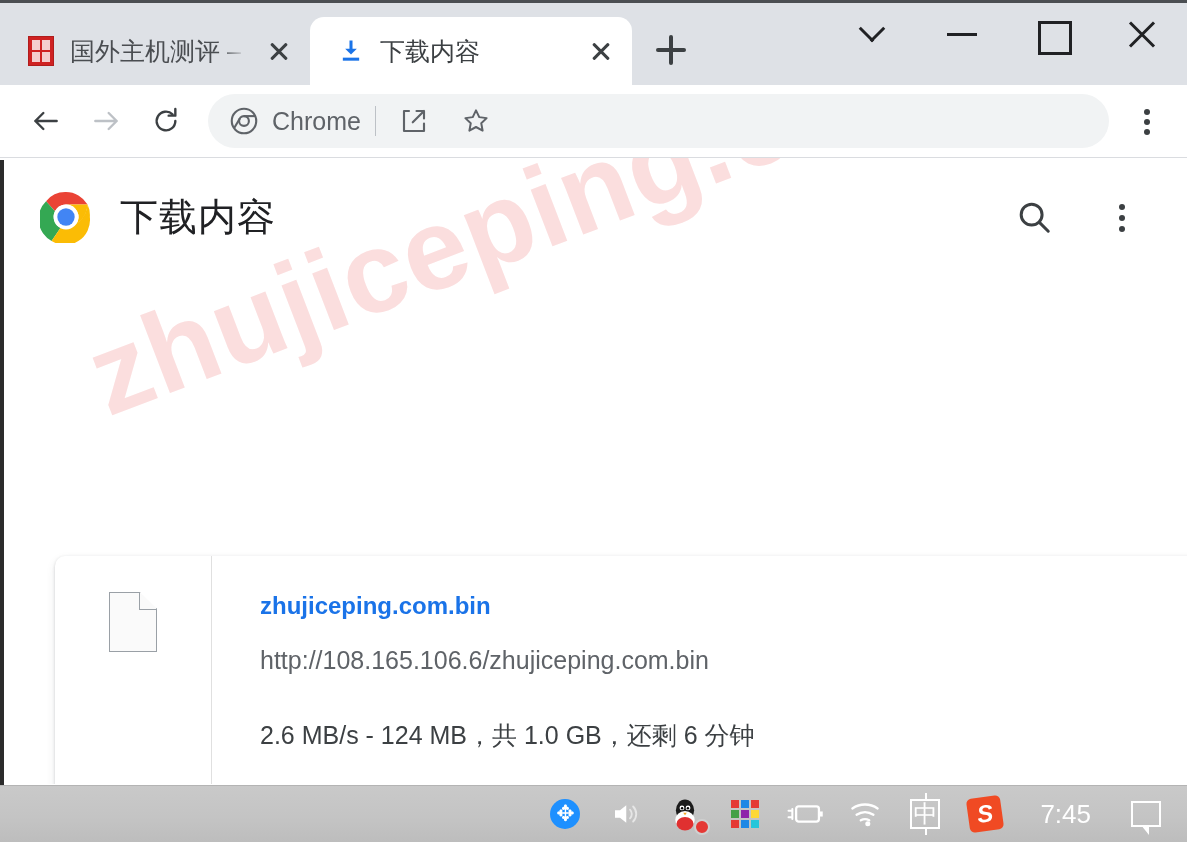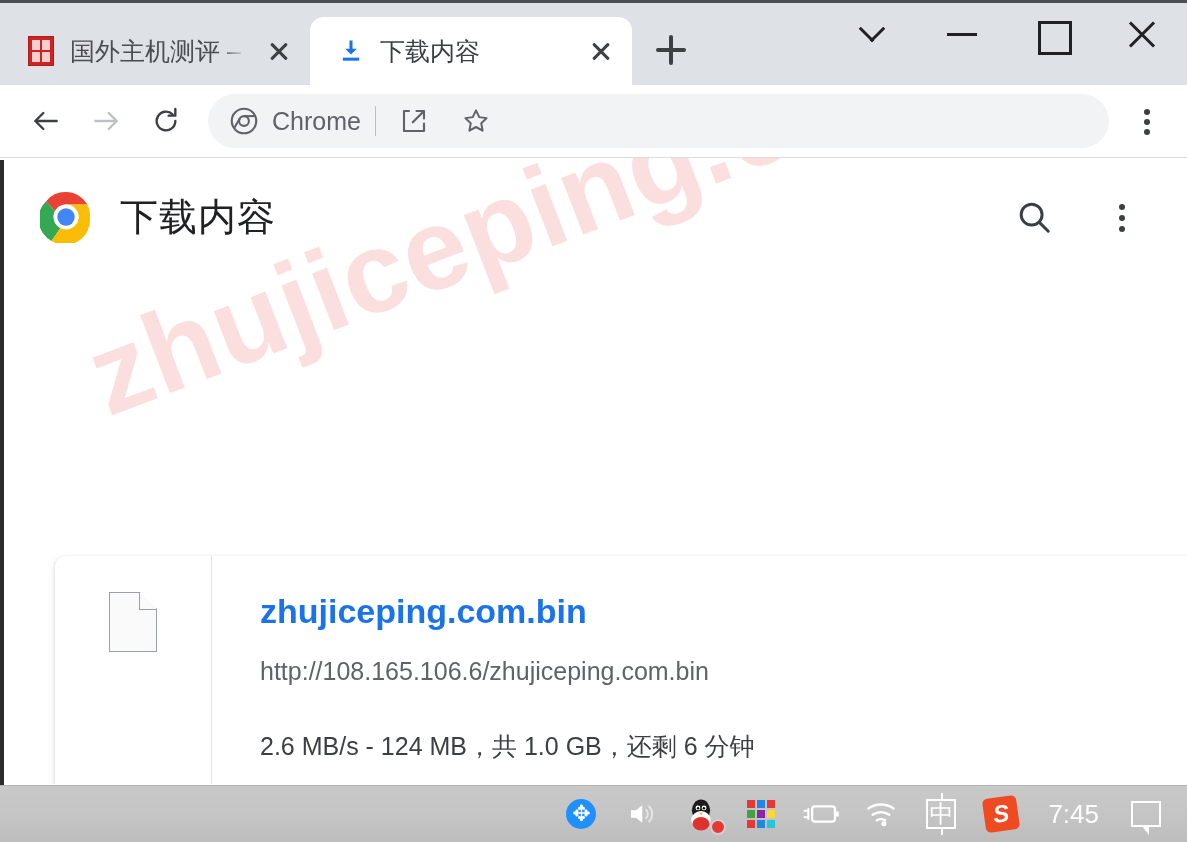--- a/index.html
+++ b/index.html
@@ -196,38 +196,38 @@
     clip-path: polygon(0 0, 64% 0, 100% 28%, 100% 100%, 0 100%);
   }
   .file-icon .fold {
     position:absolute; right:0; top:0; width: 18px; height: 18px;
     border-left: 1px solid #9aa0a6; border-bottom: 1px solid #9aa0a6;
     background: transparent;
     clip-path: polygon(0 0, 100% 100%, 0 100%);
   }
   .card-main { flex: 1; padding: 36px 0 0 48px; }
   .file-name {
-    font-size: 34px; color: #1a73e8; font-weight: bold;
+    font-size: 24px; color: #1a73e8; font-weight: bold;
     display: inline-block; cursor: pointer;
   }
   .file-url { font-size: 25px; color: #5f6368; margin-top: 26px; }
   .file-status { font-size: 25px; color: #3c4043; margin-top: 44px; }
 
   
   .taskbar {
     position: absolute; left: 0; bottom: 0;
     width: 1187px; height: 57px;
     background: linear-gradient(to bottom, #c9c9c9 0%, #c4c4c4 55%, #bdbdbd 100%);
     border-top: 1px solid #b4b4b4;
     display: flex; align-items: center; justify-content: flex-end;
     gap: 22px;
     padding-right: 22px;
   }
   .tray { width: 38px; height: 38px; position: relative; flex:none; display:flex; align-items:center; justify-content:center;}
-  .tray-time { font-size: 26px; color: #ffffff; margin: 0 6px; }
+  .tray-time { font-size: 26px; color: #ffffff; margin: 0 14px; }
   .bt-badge {
     width: 30px; height: 30px; border-radius: 50%;
     background: #1e90ff; display:flex; align-items:center; justify-content:center;
     color:#fff; font-size: 22px; font-weight:bold;
   }
   .ime-box {
     width: 30px; height: 30px;
     display:flex; align-items:center; justify-content:center;
     color:#ffffff; font-size: 24px;
     border: 2px solid #ffffff;

